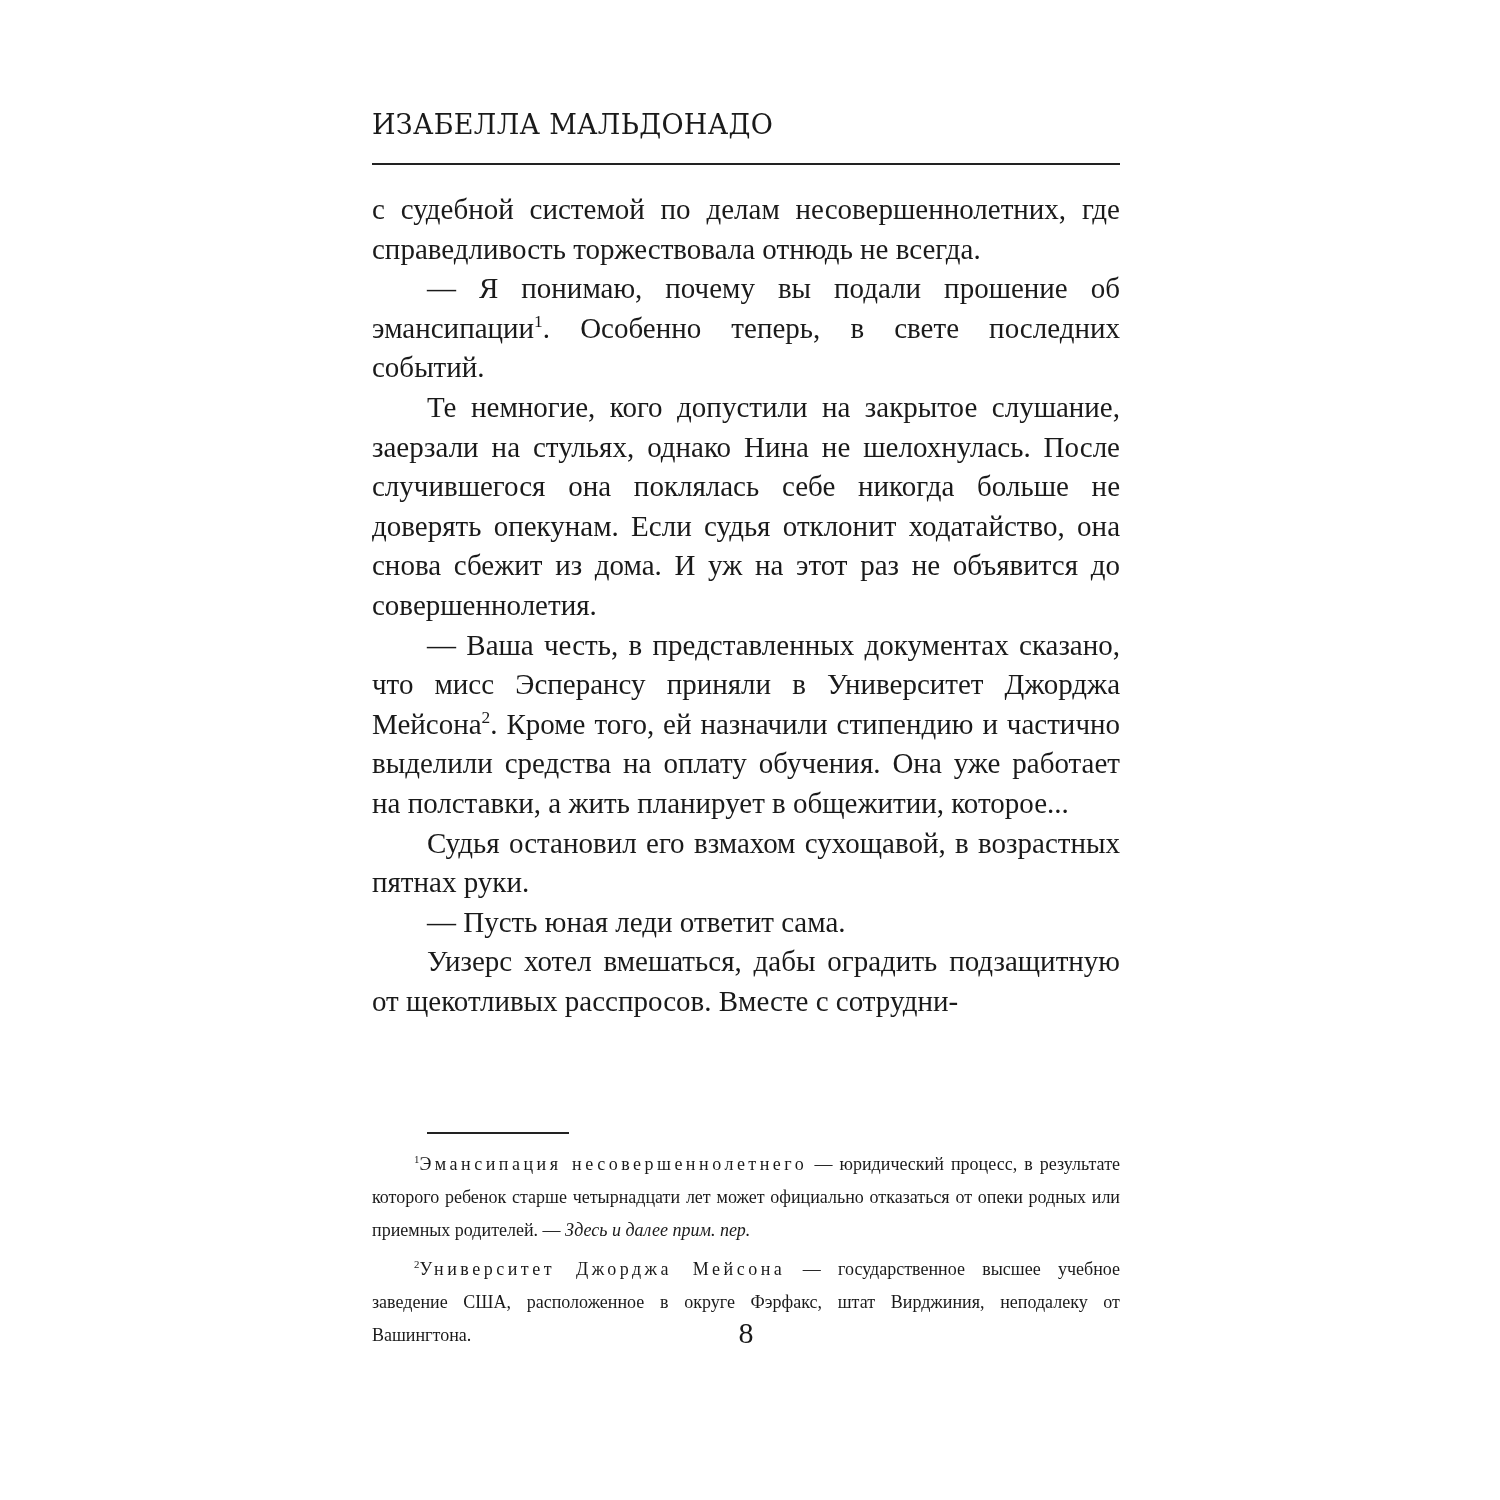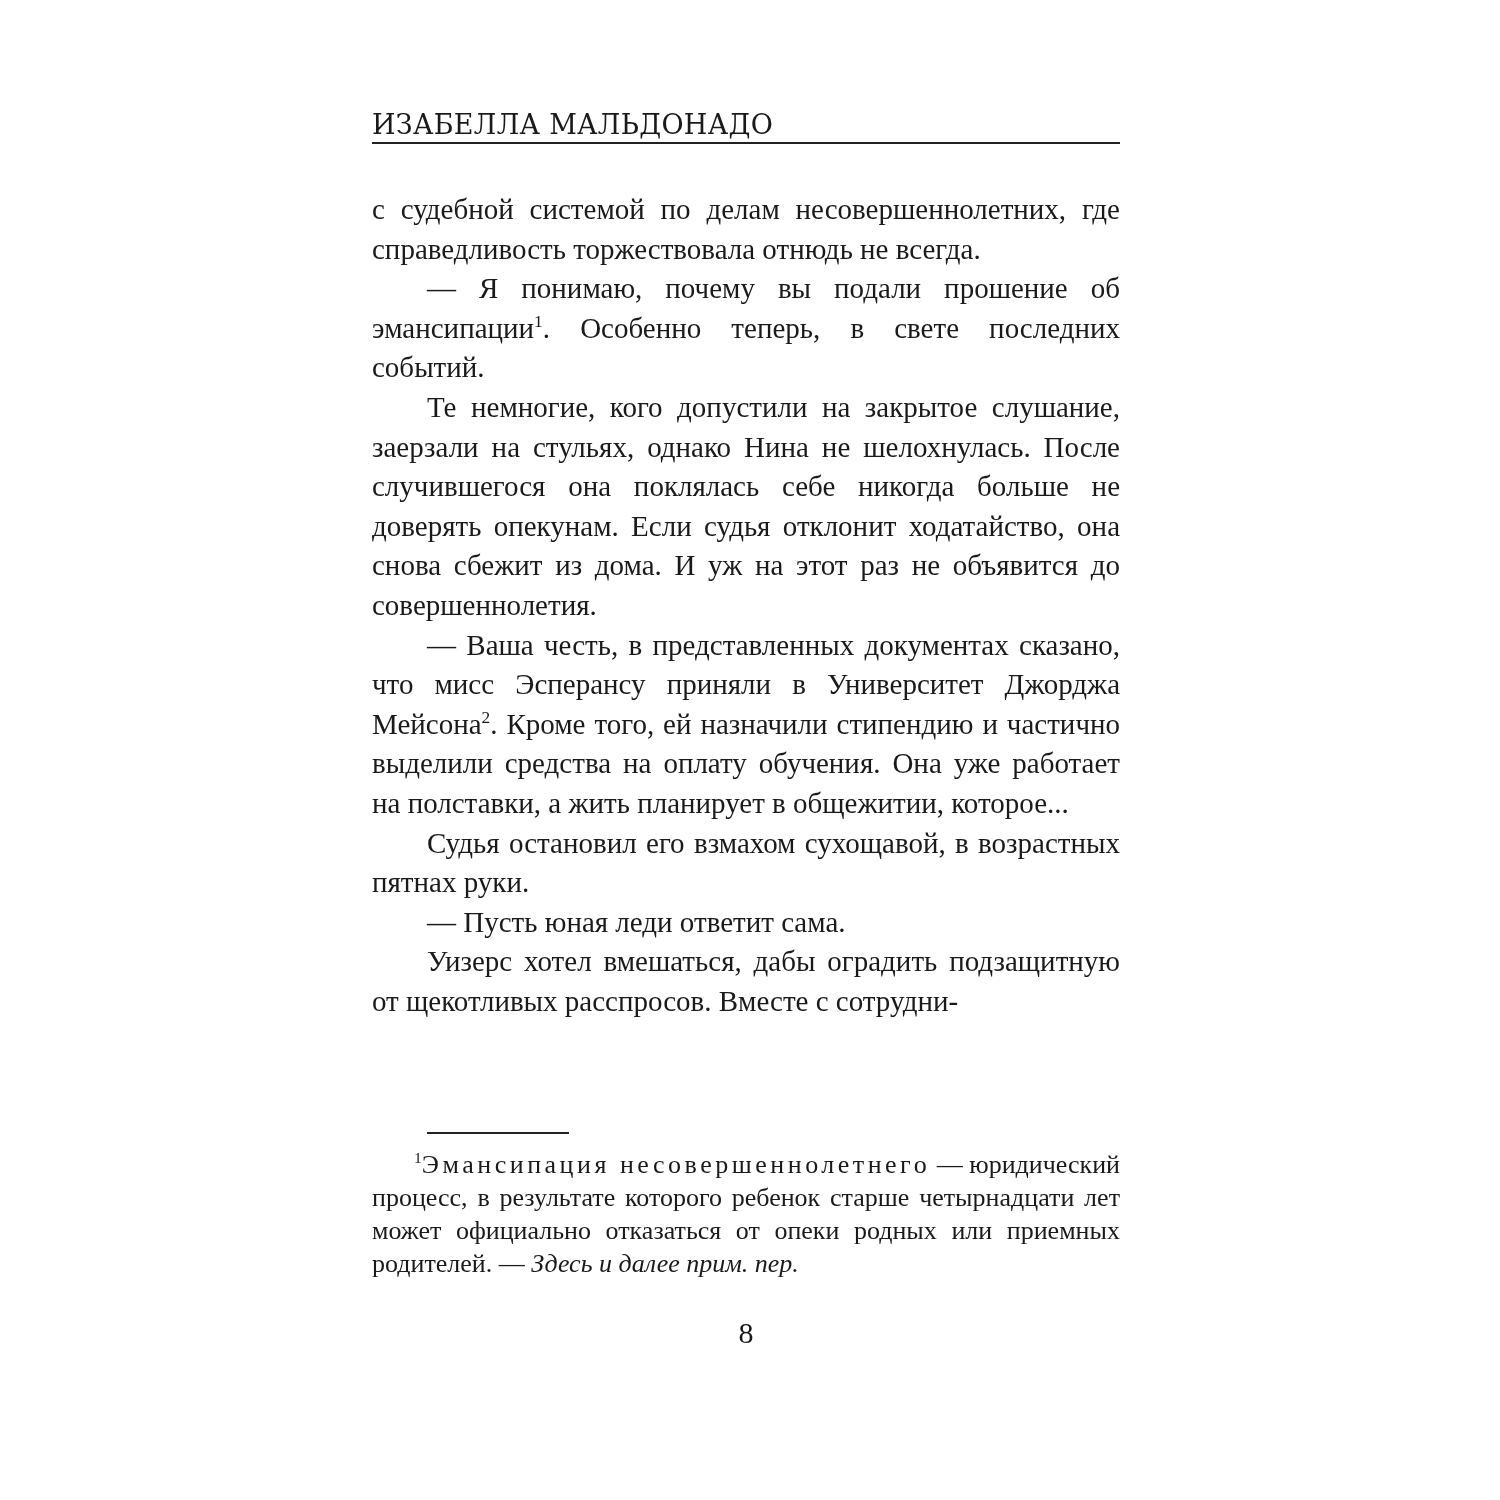--- a/index.html
+++ b/index.html
@@ -1,34 +1,34 @@
 <!DOCTYPE html>
 <html><head>
   <meta charset="utf-8">
   <style>
     html, body { margin: 0; padding: 0; background: #ffffff; }
     body { width: 1500px; height: 1500px; position: relative; overflow: hidden; color: #1a1a1a; }
     .page { position: absolute; left: 372px; top: 0; width: 750px; height: 1500px; }
     .running-head {
       position: absolute; top: 108px; left: 0; width: 748px;
       font-family: "DejaVu Serif", serif; font-size: 27px; letter-spacing: 0.3px;
-      padding-bottom: 0; border-bottom: 2px solid #222; line-height: 34px;
+      padding-bottom: 21px; border-bottom: 2px solid #222; line-height: 34px;
     }
     .body-text {
       position: absolute; top: 190px; left: 0; width: 748px;
       font-family: "Liberation Serif", serif; font-size: 29px; line-height: 39.6px;
       text-align: justify; margin: 0;
     }
     .body-text p { margin: 0; text-indent: 0; }
     .body-text p.ind { text-indent: 55px; }
     sup { font-size: 60%; line-height: 0; vertical-align: super; }
     .fn-rule { position: absolute; top: 1132px; left: 55px; width: 142px; height: 0; border-top: 2px solid #222; }
     .footnotes {
       position: absolute; top: 1148px; left: 0; width: 748px;
-      font-family: "Liberation Serif", serif; font-size: 26px; line-height: 33px;
+      font-family: "Liberation Serif", serif; font-size: 18px; line-height: 33px;
       text-align: justify;
     }
     .footnotes p { margin: 0 0 6px 0; text-indent: 42px; }
     .spaced { letter-spacing: 3.5px; }
     .it { font-style: italic; }
     .page-number {
       position: absolute; top: 1316px; left: 0; width: 748px; text-align: center;
       font-family: "Liberation Serif", serif; font-size: 30px;
     }
   </style>
@@ -45,16 +45,17 @@
     <p class="ind"><span>— Ваша честь, в представленных документах сказано, что мисс Эсперансу приняли в Университет Джорджа Мейсона</span><sup>2</sup><span>. Кроме того, ей назначили стипендию и частично выделили средства на оплату обучения. Она уже работает на полставки, а жить планирует в общежитии, которое...</span></p>
     <p class="ind">Судья остановил его взмахом сухощавой, в возрастных пятнах руки.</p>
     <p class="ind">— Пусть юная леди ответит сама.</p>
     <p class="ind">Уизерс хотел вмешаться, дабы оградить подзащитную от щекотливых расспросов. Вместе с сотрудни-</p>
   </div>
 
   <div class="fn-rule"></div>
 
   <div class="footnotes">
     <p><sup>1</sup><span class="spaced">Эмансипация несовершеннолетнего</span><span> — юридический процесс, в результате которого ребенок старше четырнадцати лет может официально отказаться от опеки родных или приемных родителей. — </span><span class="it">Здесь и далее прим. пер.</span></p>
+    <p><sup>2</sup><span class="spaced">Университет Джорджа Мейсона</span><span> — государственное высшее учебное заведение США, расположенное в округе Фэрфакс, штат Вирджиния, неподалеку от Вашингтона.</span></p>
   </div>
 
   <div class="page-number">8</div>
 </div>
 
 </body></html>

